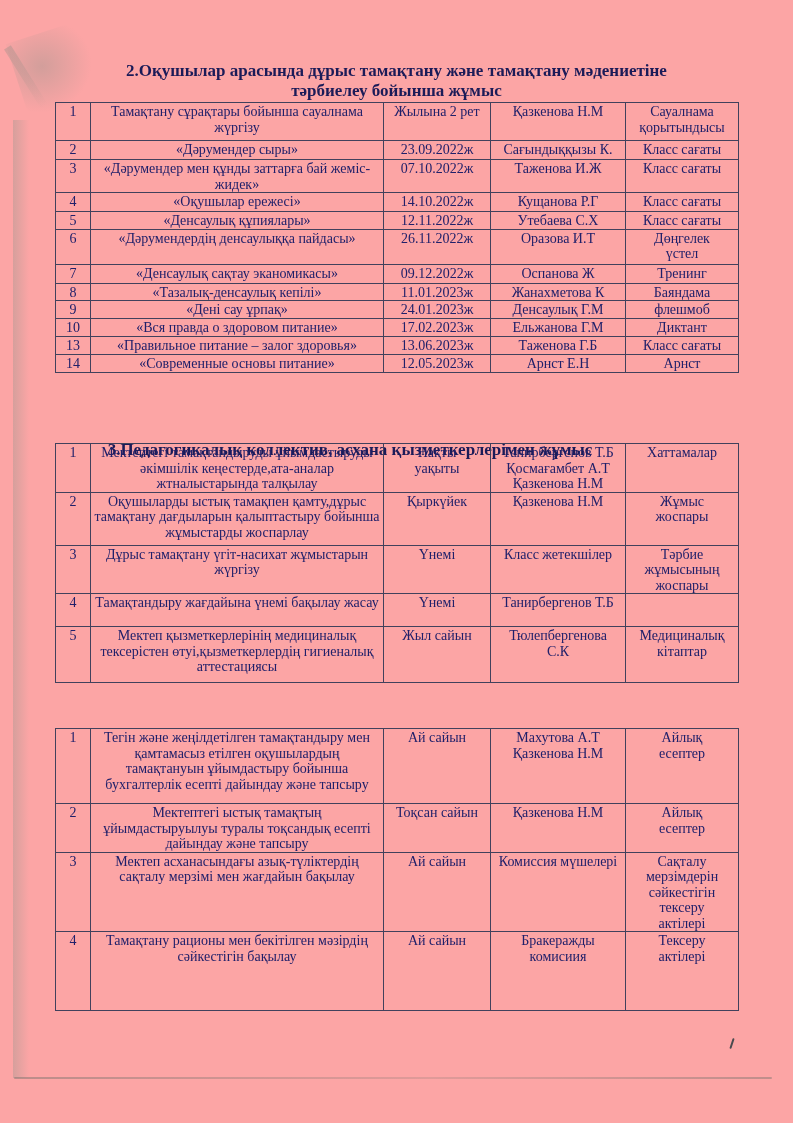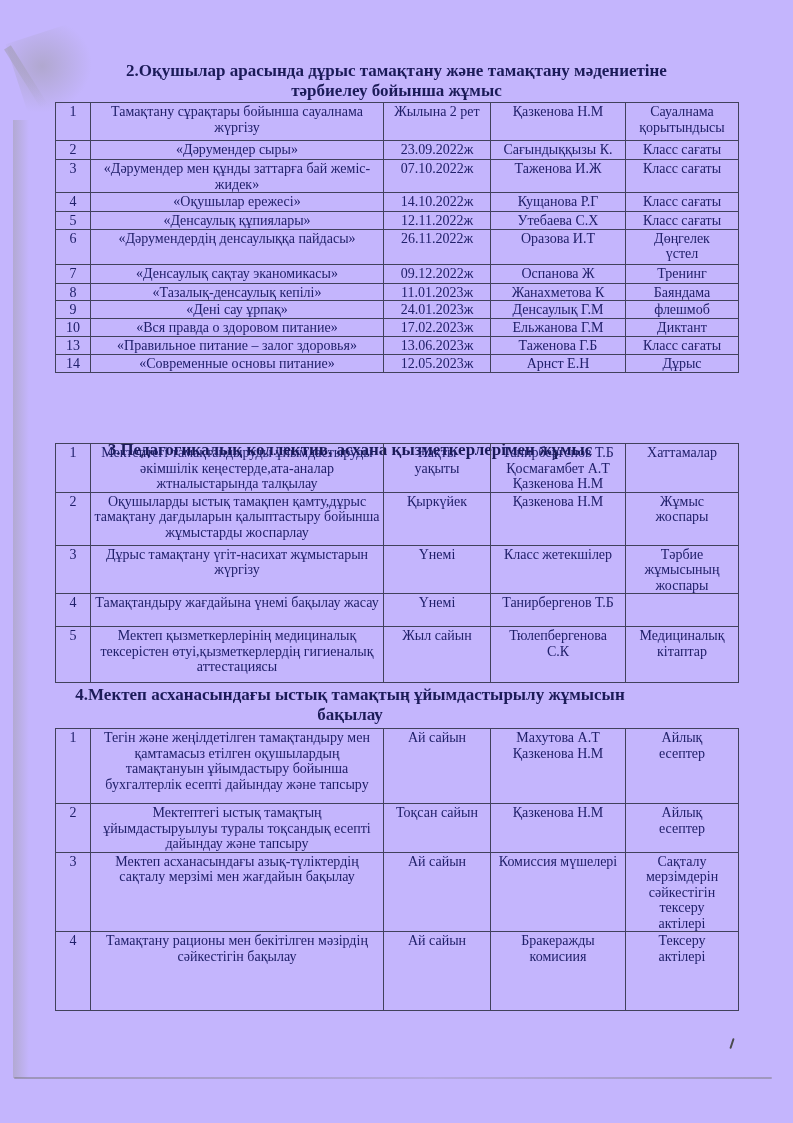--- a/index.html
+++ b/index.html
@@ -4,21 +4,21 @@
 <style>
   html,body{margin:0;padding:0;}
   body{
     width:793px;height:1123px;
     background:#fbfbf9;
     font-family:"Liberation Serif", serif;
     color:#1d1d5e;
     position:relative;
     overflow:hidden;
   }
-  .page{position:absolute;inset:0;background:#c4b5fd;}
+  .page{position:absolute;inset:0;background:#fca5a5;}
   
   .crease-blob{
     position:absolute;left:16px;top:30px;width:80px;height:80px;
     background:radial-gradient(ellipse at 35% 40%, rgba(148,148,140,0.40), rgba(148,148,140,0) 68%);
     transform:rotate(-18deg);
   }
   .crease-streak{
     position:absolute;left:22px;top:42px;width:8px;height:70px;
     background:linear-gradient(to bottom, rgba(140,140,132,0.35), rgba(140,140,132,0));
     transform:rotate(-32deg);
@@ -169,21 +169,21 @@
         <td>«Правильное питание – залог здоровья»</td>
         <td>13.06.2023ж</td>
         <td>Таженова Г.Б</td>
         <td>Класс сағаты</td>
       </tr>
       <tr style="height:18px">
         <td>14</td>
         <td>«Современные основы питание»</td>
         <td>12.05.2023ж</td>
         <td>Арнст Е.Н</td>
-        <td>Дұрыс</td>
+        <td>Арнст</td>
       </tr>
     </tbody>
   </table>
 
   <div class="sec-title t3">3.Педагогикалық коллектив, асхана қызметкерлерімен жұмыс</div>
 
   <table class="tbl" id="tbl2">
     <colgroup>
         <col style="width:35px">
         <col style="width:293px">
@@ -231,22 +231,20 @@
         <td>Мектеп қызметкерлерінің медициналық тексерістен өтуі,қызметкерлердің гигиеналық аттестациясы</td>
         <td>Жыл сайын</td>
         <td>Тюлепбергенова
 С.К</td>
         <td>Медициналық
 кітаптар</td>
       </tr>
     </tbody>
   </table>
 
-  <div class="sec-title t4">4.Мектеп асханасындағы ыстық тамақтың ұйымдастырылу жұмысын
-бақылау</div>
 
   <table class="tbl" id="tbl3">
     <colgroup>
         <col style="width:35px">
         <col style="width:293px">
         <col style="width:107px">
         <col style="width:135px">
         <col style="width:113px">
       </colgroup>
     <tbody>

